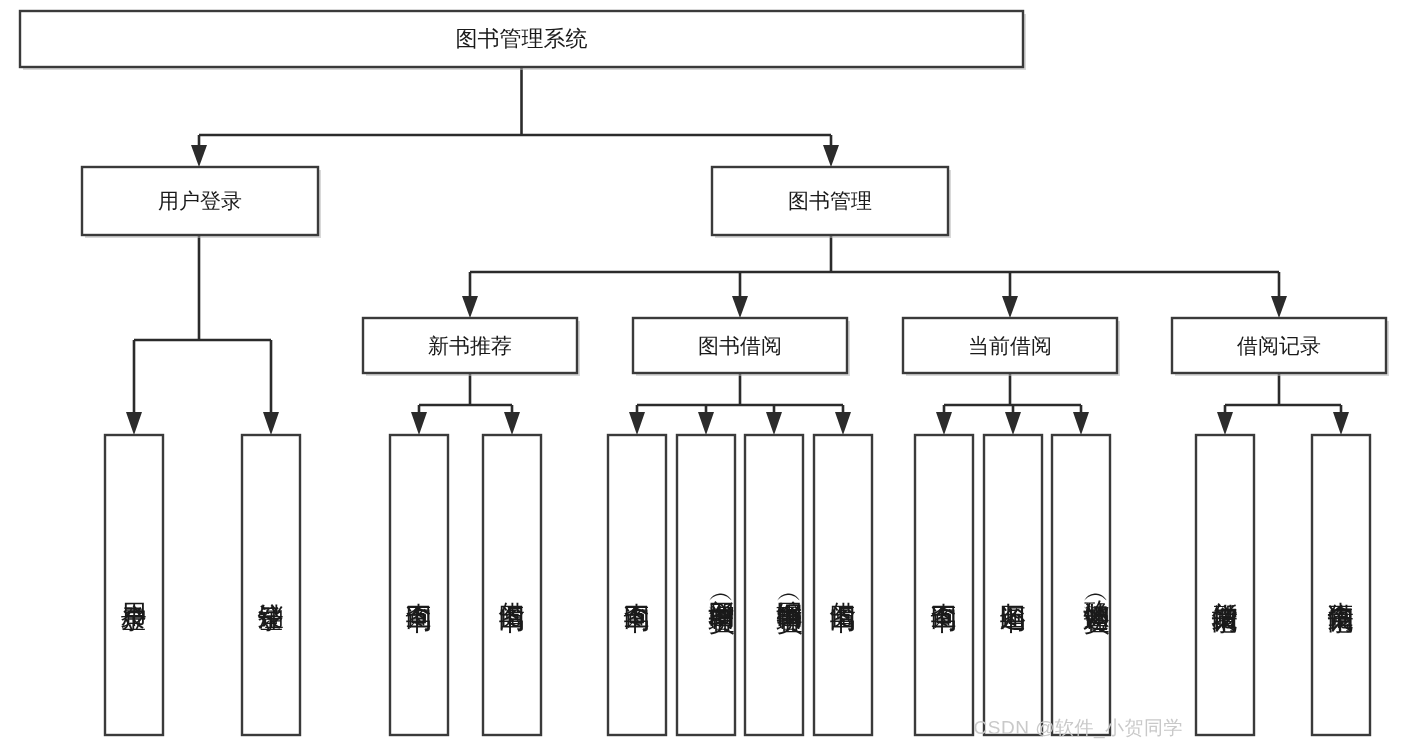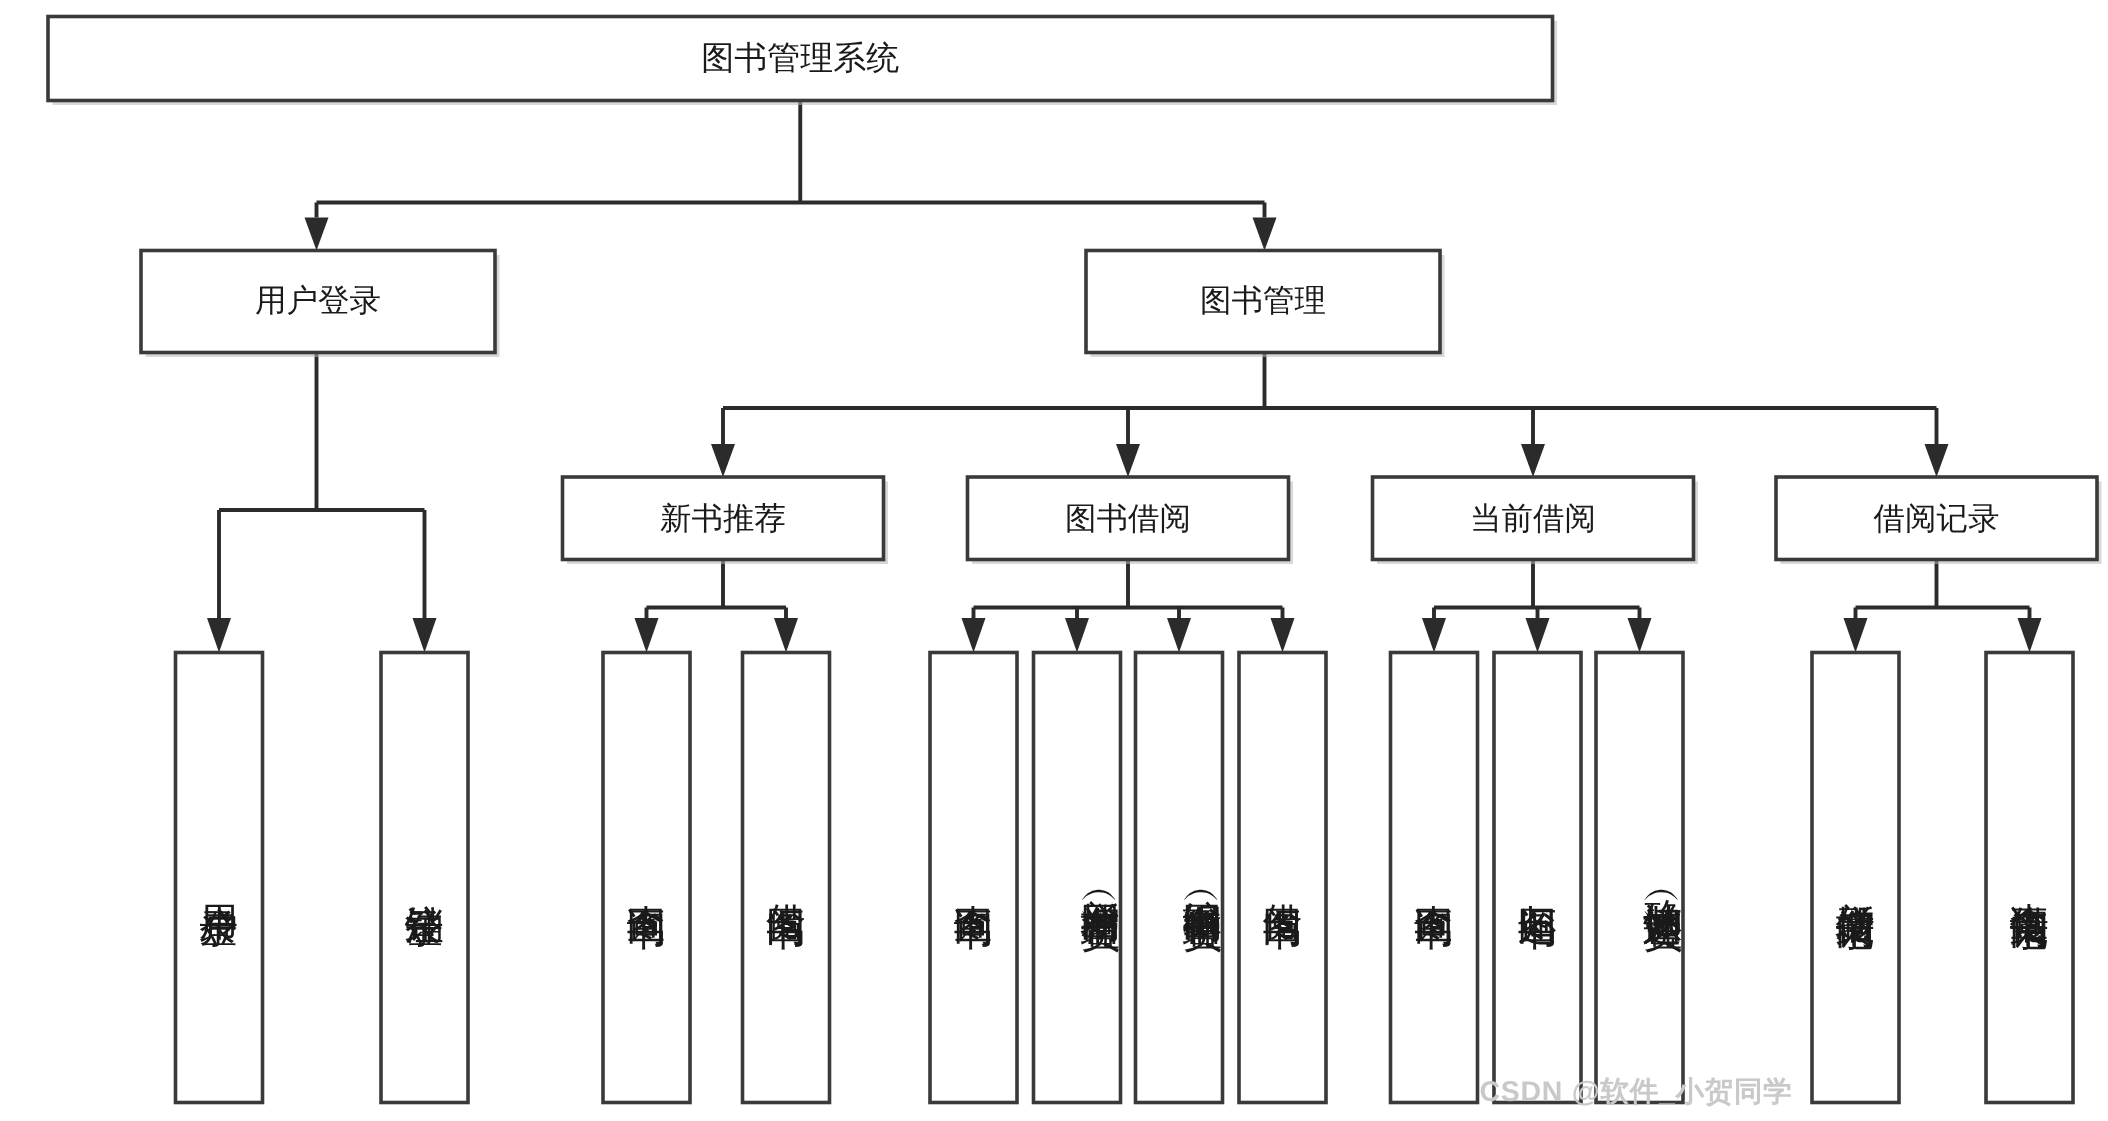--- a/index.html
+++ b/index.html
@@ -9,21 +9,21 @@
   }
   body {
     width: 1405px;
     height: 747px;
     font-family: "Liberation Sans", "DejaVu Sans", sans-serif;
     overflow: hidden;
     position: relative;
   }
   #chart-root {
     position: absolute;
-    left: 12px; top: 0;
+    left: 0; top: 0;
     width: 1191px;
     height: 747px;
   }
   svg.flow {
     display: block;
     width: 1405px;
     height: 747px;
   }
   .node-rect {
     fill: #ffffff;
@@ -73,21 +73,20 @@
   .watermark {
     position: absolute;
     right: 8px;
     bottom: 6px;
     font-family: "Liberation Sans", "DejaVu Sans", sans-serif;
     font-size: 19px;
     color: #c9c9c9;
     letter-spacing: 0.5px;
     white-space: nowrap;
     user-select: none;
-    font-weight: bold;
   }
 </style>
 </head>
 <body>
 
 <div id="chart-root">
 
   <svg class="flow" viewBox="0 0 1405 747" xmlns="http://www.w3.org/2000/svg">
 
     <g>

